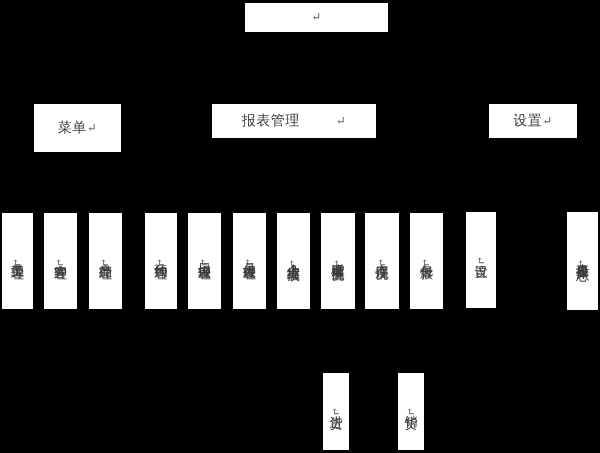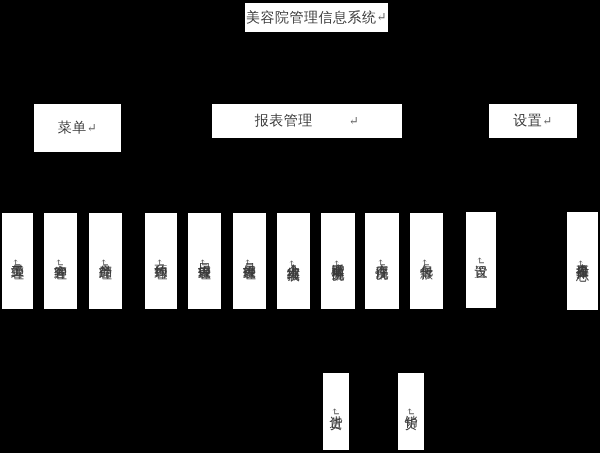--- a/index.html
+++ b/index.html
@@ -40,30 +40,29 @@
     opacity: 0.8;
     font-size: 0.85em;
   }
 </style>
 </head>
 <body>
 
 <div class="canvas">
 
   <div class="box hbox" style="left:245px; top:3px; width:143px; height:29px;">
-    <span>美容院管理信息系统</span>
       <span class="ret">↵</span>
   </div>
 
   <div class="box hbox" style="left:34px; top:104px; width:87px; height:48px;">
     <span>菜单</span>
       <span class="ret">↵</span>
   </div>
 
-  <div class="box hbox" style="left:212px; top:104px; width:190px; height:34px;gap:36px;">
+  <div class="box hbox" style="left:212px; top:104px; width:164px; height:34px;gap:36px;">
     <span>报表管理</span>
       <span class="ret">↵</span>
   </div>
 
   <div class="box hbox" style="left:489px; top:104px; width:88px; height:34px;">
     <span>设置</span>
       <span class="ret">↵</span>
   </div>
 
   <div class="box vbox" style="left:2px; top:213px; width:31px; height:96px;">

